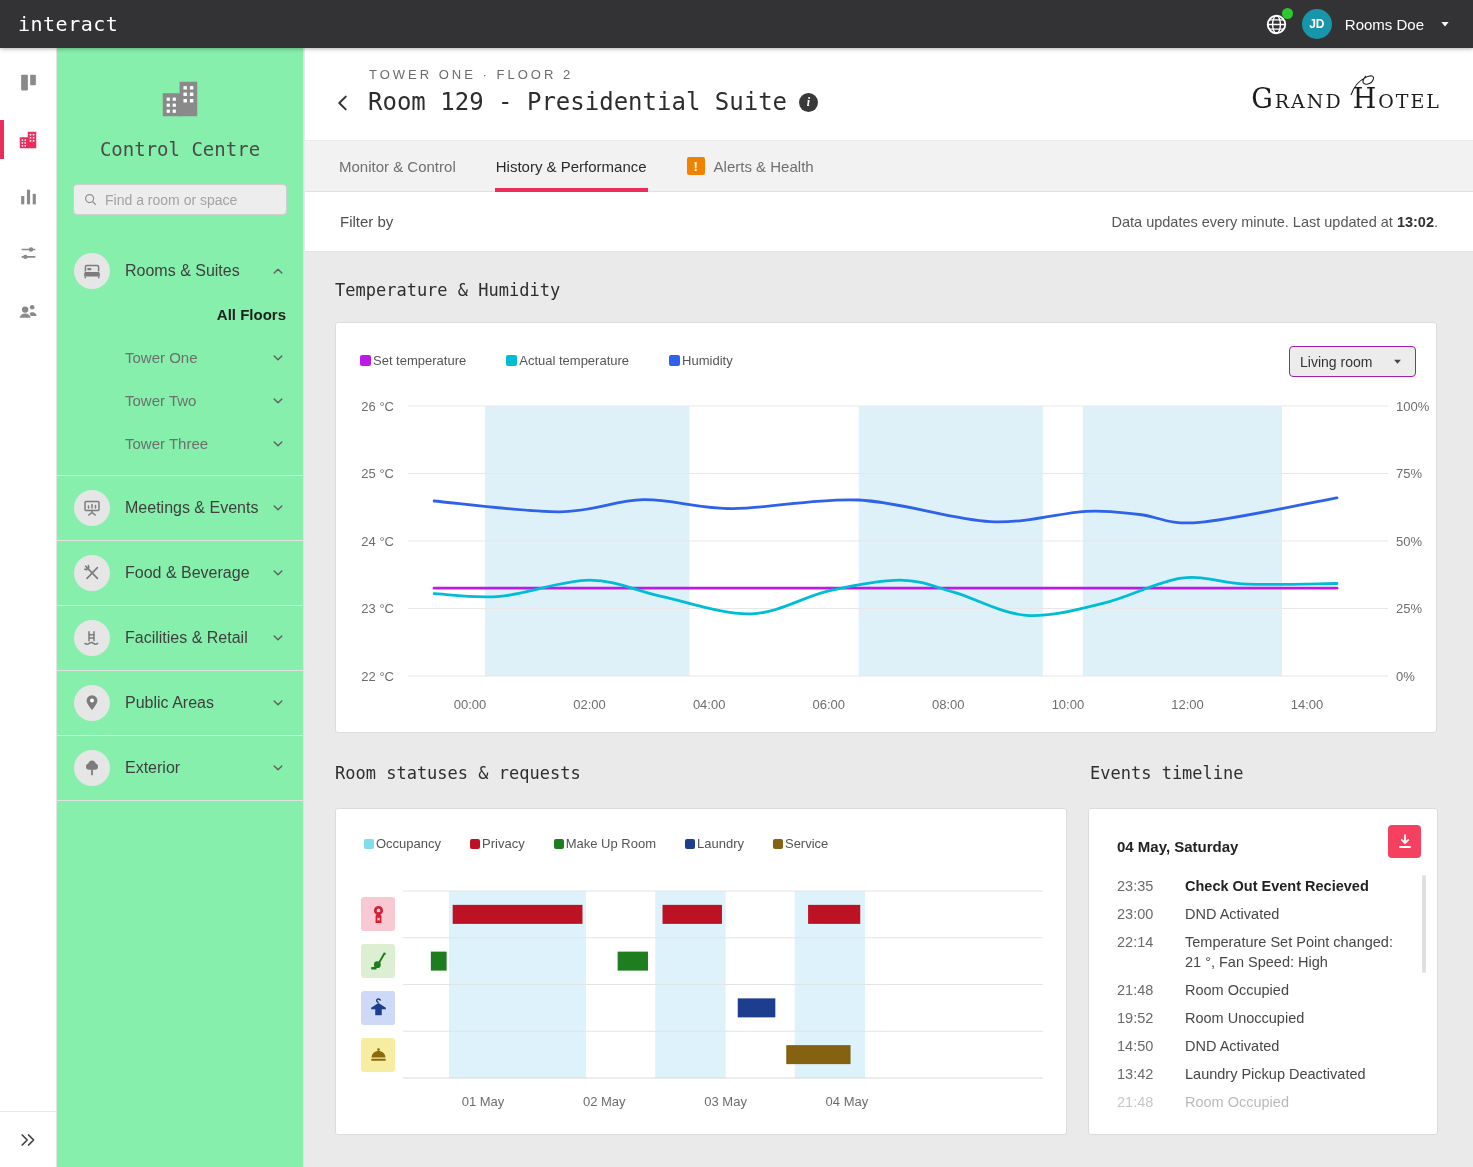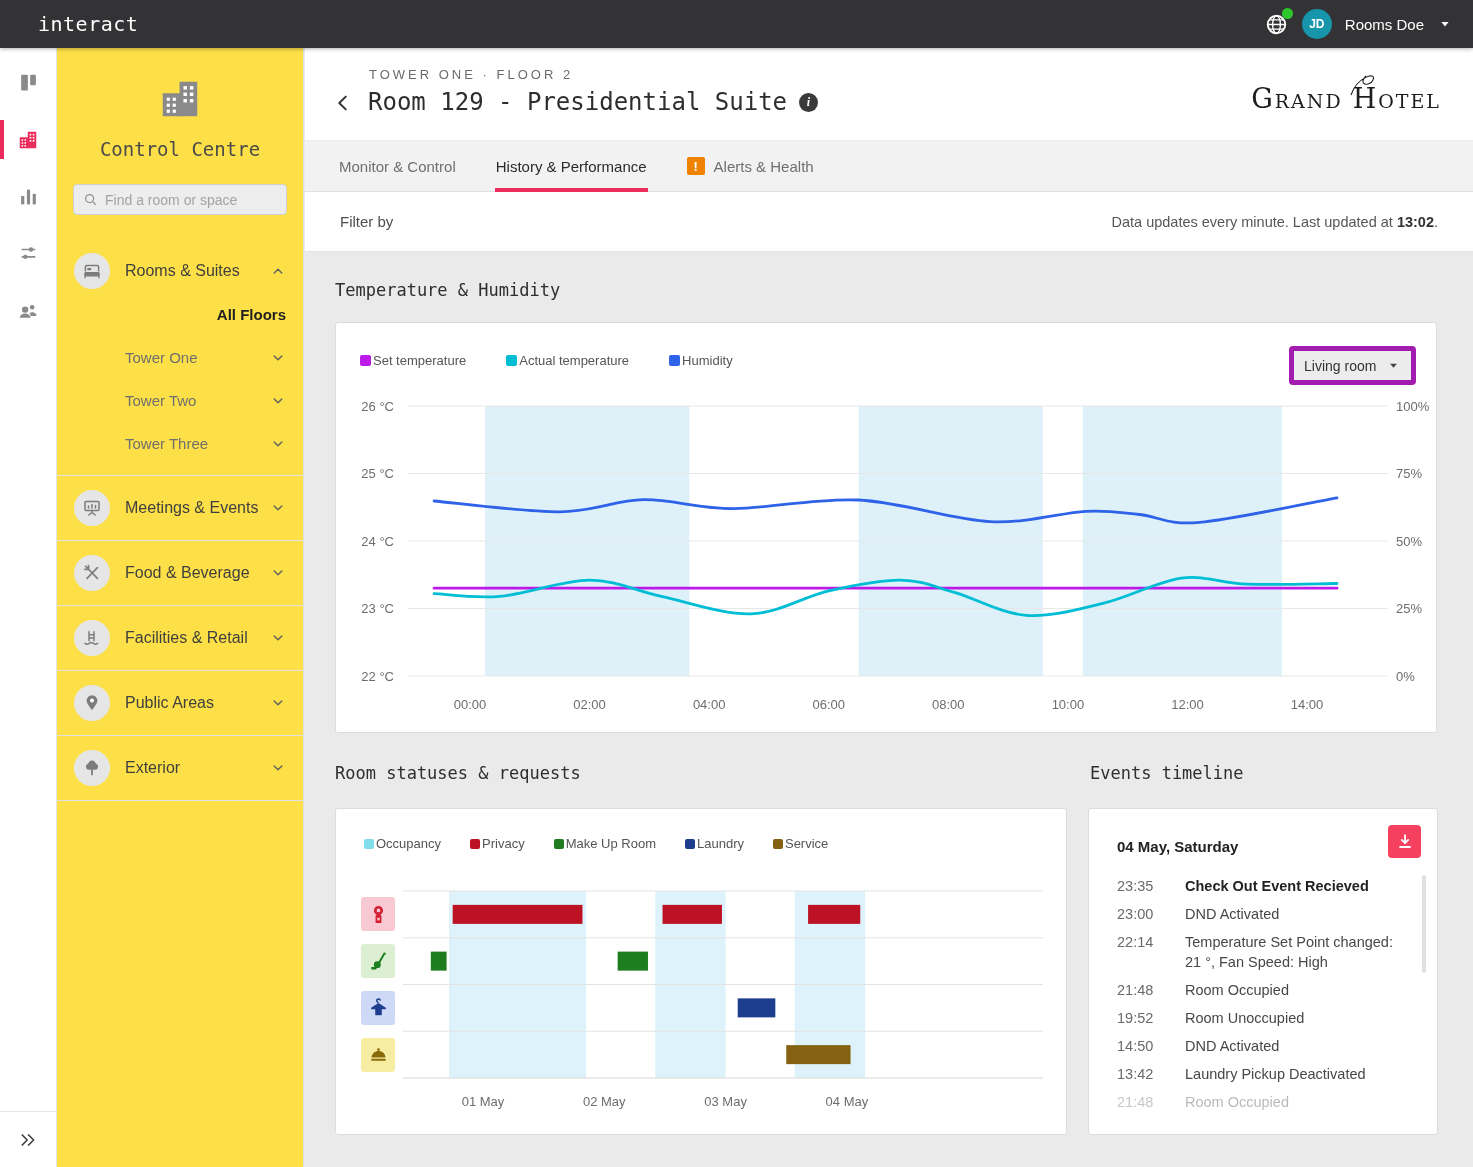--- a/index.html
+++ b/index.html
@@ -2,38 +2,38 @@
 <html><head>
 <meta charset="utf-8">
 <style>
   * { margin:0; padding:0; box-sizing:border-box; }
   html,body { width:1473px; height:1167px; font-family:"Liberation Sans", sans-serif; background:#eaeaea; position:relative; overflow:hidden; }
   .mono { font-family:"DejaVu Sans Mono", monospace; }
   svg.ic { display:block; }
 
   
   .topbar{position:absolute;left:0;top:0;width:1473px;height:48px;background:#333336;display:flex;align-items:center;z-index:30;box-shadow:0 1px 4px rgba(0,0,0,.3);}
-  .logo{color:#fff;font-size:20px;margin-left:38px;letter-spacing:.5px;}
+  .logo{color:#fff;font-size:20px;margin-left:18px;letter-spacing:.5px;}
   .topbar-right{margin-left:auto;display:flex;align-items:center;gap:13px;margin-right:20px;}
   .globe-wrap{position:relative;width:25px;height:25px;color:#fff;}
   .green-dot{position:absolute;right:-4px;top:-4px;width:11px;height:11px;border-radius:50%;background:#2cc82c;}
   .avatar{width:30px;height:30px;border-radius:50%;background:#1795ab;color:#fff;font-size:12px;font-weight:bold;display:flex;align-items:center;justify-content:center;}
   .user-name{color:#fff;font-size:15px;}
   .user-caret{color:#fff;}
 
   
   .rail{position:absolute;left:0;top:48px;bottom:0;width:57px;background:#fff;border-right:1px solid #e4e4e4;z-index:20;}
   .rail-items{padding-top:6px;}
   .rail-item{height:57px;display:flex;align-items:center;justify-content:center;color:#8a8a8a;position:relative;cursor:pointer;}
   .rail-item.active{color:#ec2c5a;}
   .rail-item.active::before{content:"";position:absolute;left:0;top:9px;bottom:9px;width:4px;background:#ec2c5a;}
   .rail-bottom{position:absolute;bottom:0;left:0;right:0;height:56px;border-top:1px solid #e6e6e6;display:flex;align-items:center;justify-content:center;color:#3f3f3f;cursor:pointer;}
 
   
-  .sidebar{position:absolute;left:57px;top:48px;bottom:0;width:247px;background:#fde047;border-right:1px solid #e0e0e0;z-index:20;overflow:hidden;}
+  .sidebar{position:absolute;left:57px;top:48px;bottom:0;width:247px;background:#86efac;border-right:1px solid #e0e0e0;z-index:20;overflow:hidden;}
   .cc-head{text-align:center;padding-top:28px;color:#8a8a8a;}
   .cc-head svg{margin:0 auto;}
   .cc-title{font-size:19px;color:#4a4a4a;margin-top:16px;}
   .search-box{margin:24px 16px 0;height:31px;background:#ededed;border:1px solid #cfcfcf;border-radius:4px;display:flex;align-items:center;padding:0 9px;color:#8f8f8f;}
   .search-box input{border:none;background:transparent;outline:none;font-size:14px;width:100%;margin-left:7px;font-family:"Liberation Sans",sans-serif;color:#555;}
   .search-box input::placeholder{color:#a3a3a3;}
   .nav{margin-top:24px;}
   .nav-section{border-bottom:1px solid #e2e2e2;padding:10px 0;}
   .sec-row{display:flex;align-items:center;height:44px;padding:0 17px;cursor:pointer;}
   .sec-ic{width:36px;height:36px;border-radius:50%;background:#e6e6e6;color:#7c7c7c;display:flex;align-items:center;justify-content:center;margin-right:15px;flex:none;}
@@ -80,21 +80,21 @@
   #status-card{left:30px;top:556px;width:732px;height:327px;}
   #events-title{left:785px;top:511px;}
   #events-card{left:783px;top:556px;width:350px;height:327px;}
 
   .legend{position:absolute;display:flex;align-items:center;}
   #temp-legend{left:24px;top:30px;gap:40px;}
   #status-legend{left:28px;top:27px;gap:29px;}
   .leg-item{display:flex;align-items:center;gap:2px;font-size:13px;color:#555;}
   .leg-sq{width:11px;height:11px;border-radius:2px;flex:none;}
 
-  #room-select{position:absolute;right:20px;top:23px;width:127px;height:39px;background:#ececec;border:5px solid #a21caf;border-radius:4px;display:flex;align-items:center;justify-content:space-between;padding:0 10px;font-size:14px;color:#333;cursor:pointer;}
+  #room-select{position:absolute;right:20px;top:23px;width:127px;height:31px;background:#ececec;border:1px solid #a21caf;border-radius:4px;display:flex;align-items:center;justify-content:space-between;padding:0 10px;font-size:14px;color:#333;cursor:pointer;}
   #room-select .sec-chev{color:#444;}
 
   .chart-svg{position:absolute;left:0;top:0;}
   .row-icons{position:absolute;left:25px;top:88px;}
   .row-ic{width:34px;height:34px;border-radius:3px;margin-bottom:13px;display:flex;align-items:center;justify-content:center;}
 
   .ev-head{position:absolute;left:28px;top:29px;font-size:15px;font-weight:bold;color:#222;}
   .dl-btn{position:absolute;right:16px;top:16px;width:33px;height:33px;background:#f5405f;border-radius:4px;display:flex;align-items:center;justify-content:center;cursor:pointer;}
   .ev-list{position:absolute;left:28px;top:63px;right:36px;}
   .ev-row{display:flex;padding:4px 0;font-size:14.5px;line-height:20px;}

